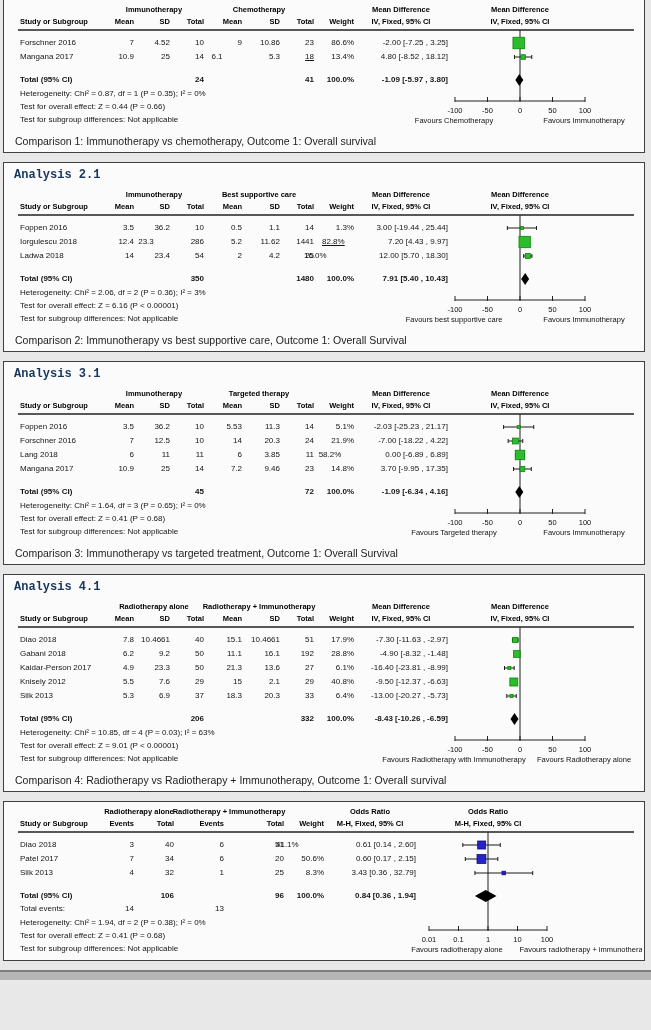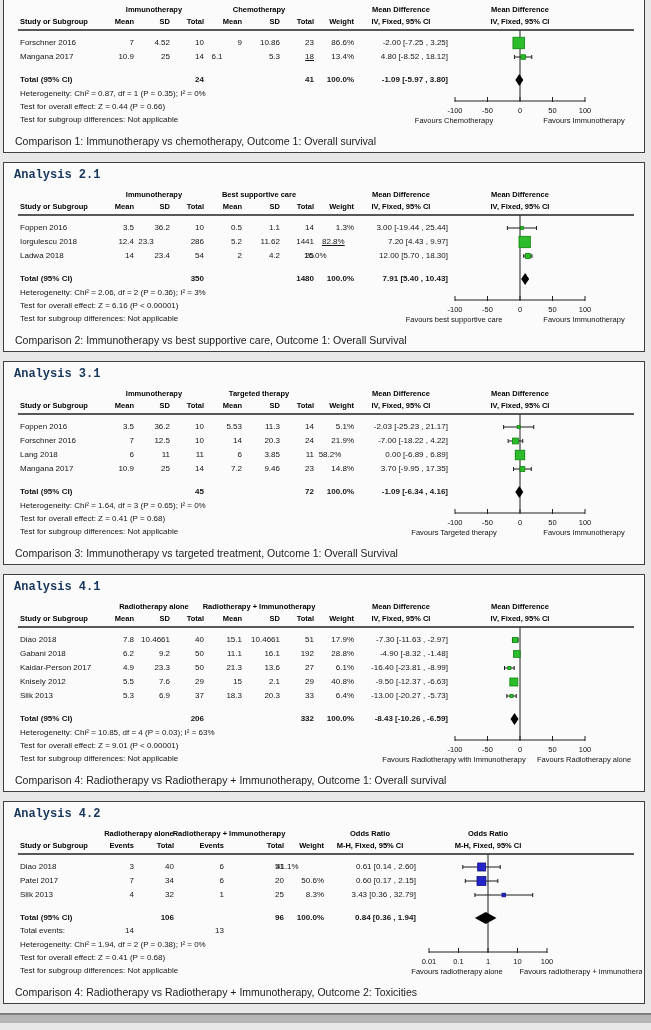--- a/index.html
+++ b/index.html
@@ -403,21 +403,20 @@
           <text x="542.5" y="152" text-anchor="middle" font-size="7.5" fill="#111">50</text>
           <line x1="575" y1="136" x2="575" y2="141" stroke="#222" stroke-width="1"></line>
           <text x="575" y="152" text-anchor="middle" font-size="7.5" fill="#111">100</text>
           <text x="444" y="162" text-anchor="middle" font-size="7.5" fill="#111">Favours Radiotherapy with Immunotherapy</text>
           <text x="574" y="162" text-anchor="middle" font-size="7.5" fill="#111">Favours Radiotherapy alone</text>
         </svg>
       </div>
       <div class="caption">Comparison 4: Radiotherapy vs Radiotherapy + Immunotherapy, Outcome 1: Overall survival</div>
     </div>
     <div class="panel">
-      <div class="analysis-label">Analysis 4.2</div>
       <div class="plot-body" style="height: 153px;">
         <div class="cell hdr ctr" style="top: 0px; left: 129px;">Radiotherapy alone</div>
         <div class="cell hdr ctr" style="top: 0px; left: 219px;">Radiotherapy + Immunotherapy</div>
         <div class="cell hdr ctr" style="top: 0px; left: 360px;">Odds Ratio</div>
         <div class="cell hdr ctr" style="top: 0px; left: 478px;">Odds Ratio</div>
         <div class="cell hdr" style="top: 12px; left: 10px;">Study or Subgroup</div>
         <div class="cell hdr" style="top: 12px; left: 80px; width: 44px; text-align: right;">Events</div>
         <div class="cell hdr" style="top: 12px; left: 110px; width: 54px; text-align: right;">Total</div>
         <div class="cell hdr" style="top: 12px; left: 150px; width: 64px; text-align: right;">Events</div>
         <div class="cell hdr" style="top: 12px; left: 200px; width: 74px; text-align: right;">Total</div>
@@ -480,16 +479,15 @@
           <line x1="478" y1="121" x2="478" y2="126" stroke="#222" stroke-width="1"></line>
           <text x="478" y="137" text-anchor="middle" font-size="7.5" fill="#111">1</text>
           <line x1="507.5" y1="121" x2="507.5" y2="126" stroke="#222" stroke-width="1"></line>
           <text x="507.5" y="137" text-anchor="middle" font-size="7.5" fill="#111">10</text>
           <line x1="537" y1="121" x2="537" y2="126" stroke="#222" stroke-width="1"></line>
           <text x="537" y="137" text-anchor="middle" font-size="7.5" fill="#111">100</text>
           <text x="447" y="147" text-anchor="middle" font-size="7.5" fill="#111">Favours radiotherapy alone</text>
           <text x="575" y="147" text-anchor="middle" font-size="7.5" fill="#111">Favours radiotherapy + immunotherapy</text>
         </svg>
       </div>
-      <div class="caption">Comparison 4: Radiotherapy vs Radiotherapy + Immunotherapy, Outcome 2: Toxicities</div>
     </div>
     <div class="bottom-strip"></div>
   </div>
 
 </body></html>

